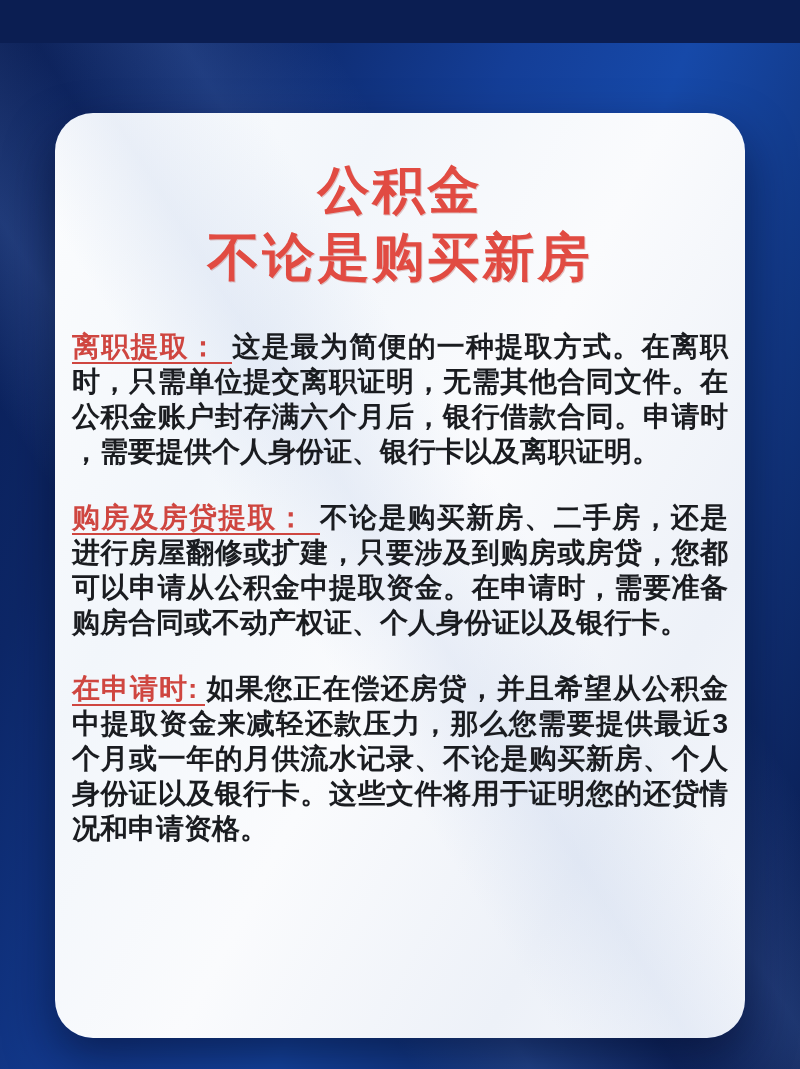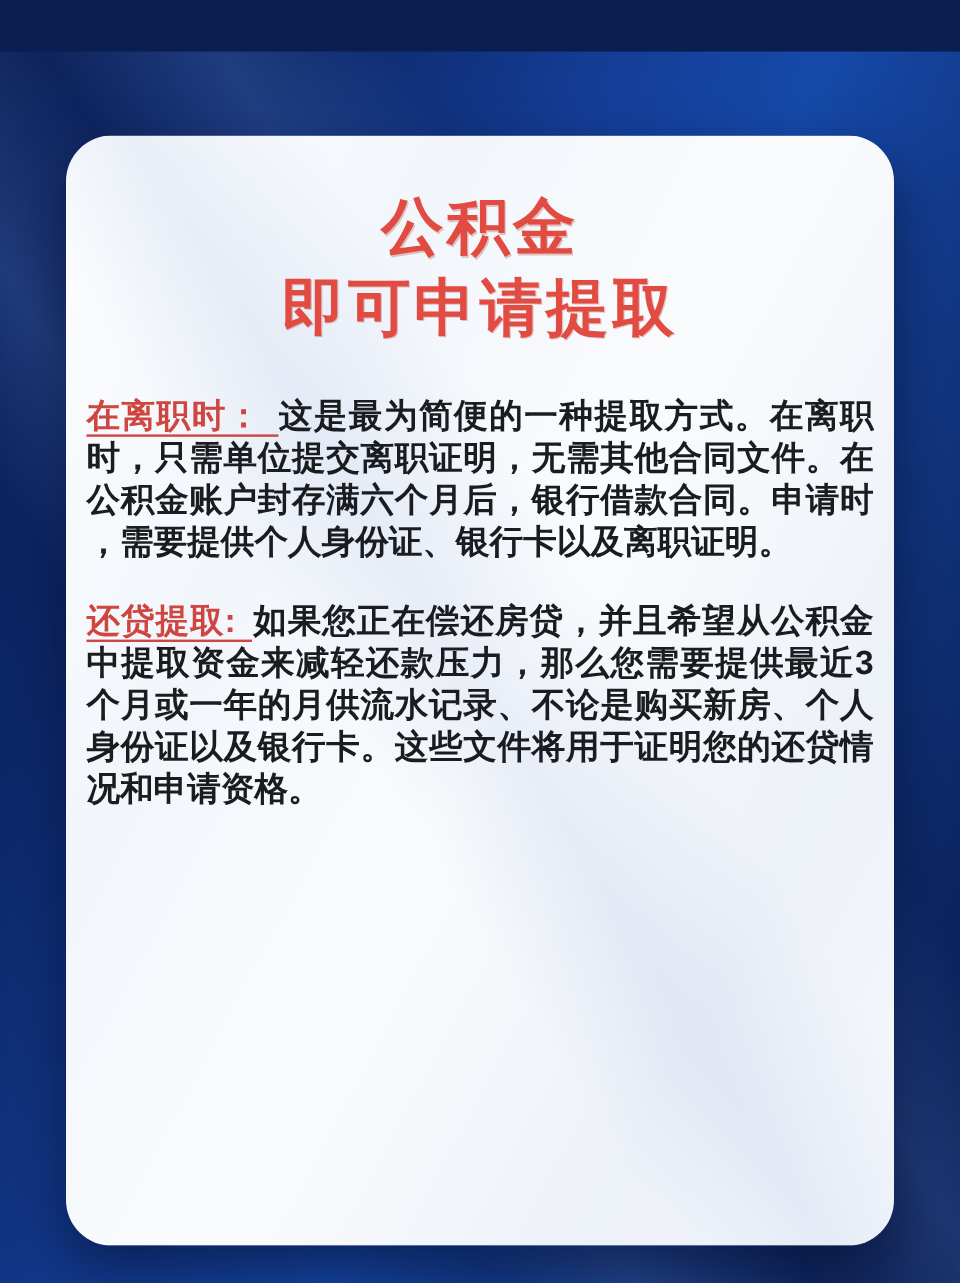--- a/index.html
+++ b/index.html
@@ -86,27 +86,30 @@
   .section:nth-of-type(4) .heading { padding-right: 2px; }
 </style>
 </head>
 <body>
 
 <div class="stage">
   <div class="card">
 
     <h1 class="title">
       <span class="title-line">公积金</span>
-      <span class="title-line">即可申请提取</span>
+      <span class="title-line">不论是购买新房</span>
     </h1>
 
     <p class="section">
-      <span class="heading">在离职时：</span><span>这是最为简便的一种提取方式。在离职时，只需单位提交离职证明，无需其他合同文件。在公积金账户封存满六个月后，银行借款合同。申请时，需要提供个人身份证、银行卡以及离职证明。</span>
+      <span class="heading">离职提取：</span><span>这是最为简便的一种提取方式。在离职时，只需单位提交离职证明，无需其他合同文件。在公积金账户封存满六个月后，银行借款合同。申请时，需要提供个人身份证、银行卡以及离职证明。</span>
     </p>
 
 
+    <p class="section">
+      <span class="heading">购房及房贷提取：</span><span>不论是购买新房、二手房，还是进行房屋翻修或扩建，只要涉及到购房或房贷，您都可以申请从公积金中提取资金。在申请时，需要准备购房合同或不动产权证、个人身份证以及银行卡。</span>
+    </p>
 
     <p class="section">
-      <span class="heading">还贷提取:</span><span>如果您正在偿还房贷，并且希望从公积金中提取资金来减轻还款压力，那么您需要提供最近3个月或一年的月供流水记录、不论是购买新房、个人身份证以及银行卡。这些文件将用于证明您的还贷情况和申请资格。</span>
+      <span class="heading">在申请时:</span><span>如果您正在偿还房贷，并且希望从公积金中提取资金来减轻还款压力，那么您需要提供最近3个月或一年的月供流水记录、不论是购买新房、个人身份证以及银行卡。这些文件将用于证明您的还贷情况和申请资格。</span>
     </p>
 
   </div>
 </div>
 
 </body></html>

